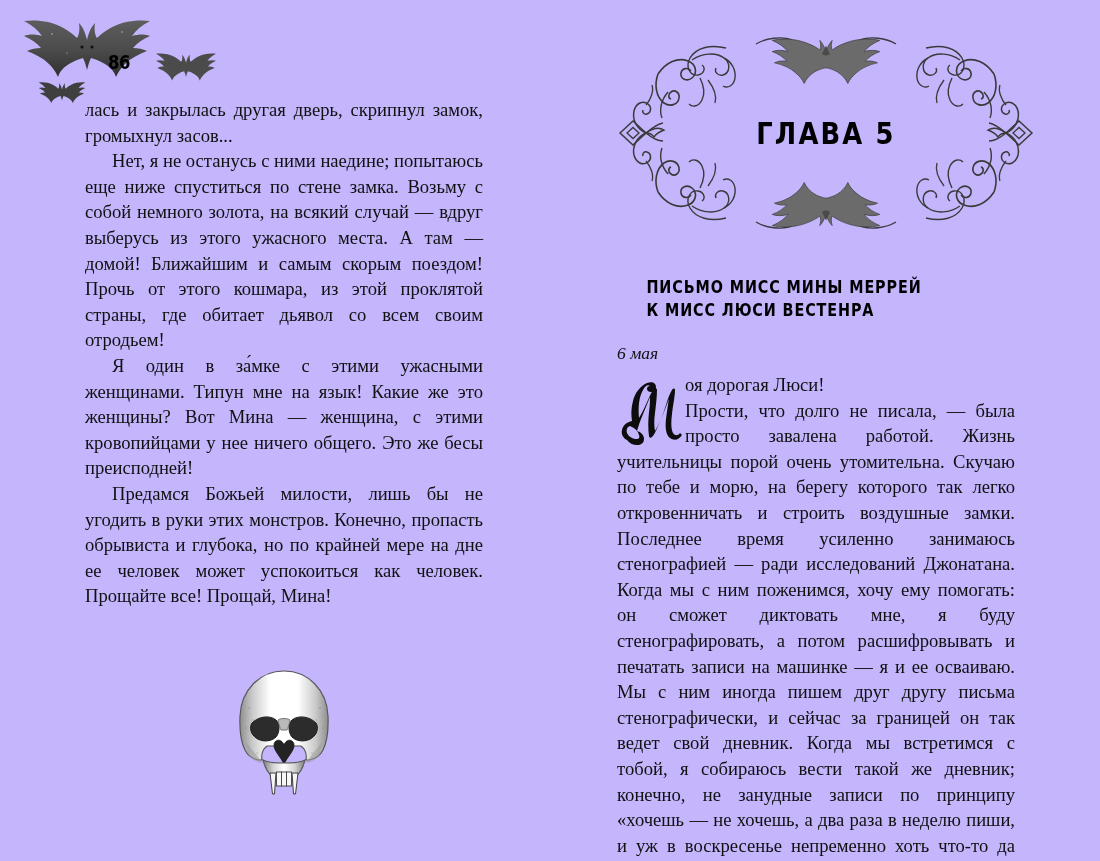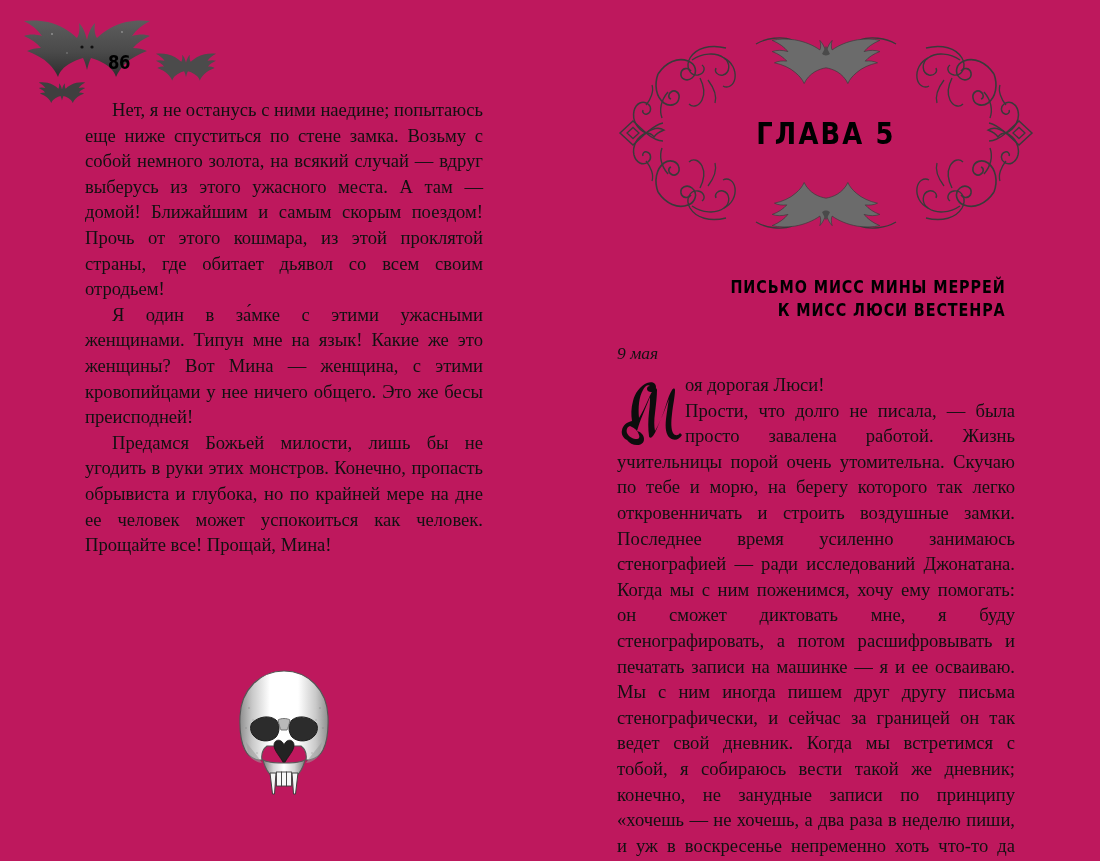--- a/index.html
+++ b/index.html
@@ -12,21 +12,21 @@
     height: 861px;
     position: relative;
     overflow: hidden;
     font-family: "Liberation Serif", "DejaVu Serif", serif;
     color: #111111;
   }
 
   .page {
     position: absolute;
     inset: 0;
-    background: #be185d;
+    background: #c4b5fd;
   }
 
   
   .left-page {
     position: absolute;
     left: 0; top: 0;
     width: 550px; height: 861px;
   }
 
   .bat-cluster {
@@ -104,21 +104,21 @@
     transform-origin: center center;
     color: #000;
     pointer-events: none;
   }
 
   .letter-heading {
     position: absolute;
     left: 57px;
     top: 276px;
     width: 438px;
-    text-align: right;
+    text-align: left;
     font-family: "DejaVu Sans", sans-serif;
     font-weight: bold;
     font-size: 17.5px;
     line-height: 23px;
     letter-spacing: 1.1px;
     color: #000;
   }
   .letter-heading .lh-line {
     display: block;
     transform: scaleX(0.82);
@@ -247,20 +247,21 @@
             C123 14 117 14 110 16 C114 10 120 5 128 1
             C120 0 111 0.5 104 2 C92 5 82 11 75 18
             C73 15 72 10 73 3 C70 6 67 11 65 20 Z"></path>
         </svg>
       </div>
     </div>
 
     <div class="page-number">86</div>
 
     <div class="col-left">
+      <p>лась и закрылась другая дверь, скрипнул замок, громыхнул засов...</p>
       <p class="indent">Нет, я не останусь с ними наедине; попытаюсь еще ниже спуститься по стене замка. Возьму с собой немного золота, на всякий случай — вдруг выберусь из этого ужасного места. А там — домой! Ближайшим и самым скорым поездом! Прочь от этого кошмара, из этой проклятой страны, где обитает дьявол со всем своим отродьем!</p>
       <p class="indent">Я один в за́мке с этими ужасными женщинами. Типун мне на язык! Какие же это женщины? Вот Мина — женщина, с этими кровопийцами у нее ничего общего. Это же бесы преисподней!</p>
       <p class="indent">Предамся Божьей милости, лишь бы не угодить в руки этих монстров. Конечно, пропасть обрывиста и глубока, но по крайней мере на дне ее человек может успокоиться как человек. Прощайте все! Прощай, Мина!</p>
     </div>
 
     <div class="skull-wrap">
       <svg width="104" height="132" viewBox="0 0 104 132">
         <defs>
           <linearGradient id="skullShade" x1="0" y1="0" x2="1" y2="0">
             <stop offset="0%" stop-color="#8e8e8e"></stop>
@@ -488,21 +489,21 @@
       </svg>
 
       <div class="chapter-title">ГЛАВА 5</div>
     </div>
 
     <div class="letter-heading">
       <span class="lh-line">ПИСЬМО МИСС МИНЫ МЕРРЕЙ</span>
       <span class="lh-line">К МИСС ЛЮСИ ВЕСТЕНРА</span>
     </div>
 
-    <div class="letter-date">9 мая</div>
+    <div class="letter-date">6 мая</div>
 
     <div class="col-right">
       <div class="dropcap-float">
         <svg width="66" height="72" viewBox="0 0 66 72">
 
           <g fill="#0d0d0d">
             <path d="
               M10 66
               C6 64 4 60 5 56
               C6 51 10 48 15 47

